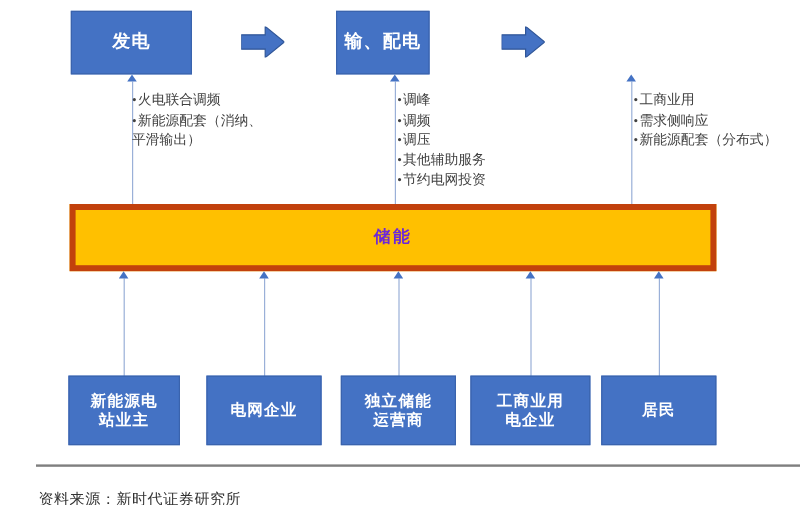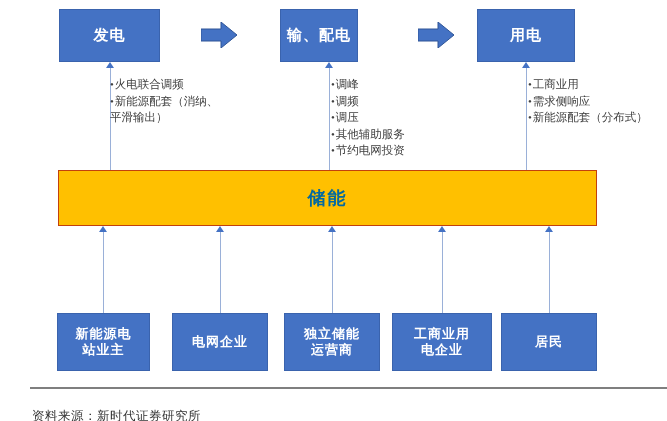--- a/index.html
+++ b/index.html
@@ -40,26 +40,26 @@
     font-size: 15px;
   }
   .bottom-box {
     font-size: 13px;
   }
 
   
   .storage-bar {
     position: absolute;
     background: #FFC000;
-    border: 1px solid #c2410c;
-    color: #0369a1;
+    border: 5px solid #c2410c;
+    color: #6d28d9;
     display: flex;
     align-items: center;
     justify-content: center;
-    font-size: 18px;
+    font-size: 14px;
     letter-spacing: 2px;
     font-weight: 600;
     box-sizing: border-box;
     font-family: "Liberation Serif", "DejaVu Serif", serif;
   }
 
   
   .flow-arrow {
     position: absolute;
     width: 36px;
@@ -117,21 +117,20 @@
 </style>
 </head>
 <body>
 
 <div id="canvas">
 
   <div class="blue-box top-box" style="left:37px; top:9px; width:101px; height:53px;">发电</div>
 
   <div class="blue-box top-box" style="left:258px; top:9px; width:78px; height:53px;">输、配电</div>
 
-  <div class="blue-box top-box" style="left:455px; top:9px; width:98px; height:53px;">用电</div>
 
   <div class="flow-arrow" style="left:179px; top:22px;">
     <svg width="36" height="26" viewBox="0 0 36 26" xmlns="http://www.w3.org/2000/svg">
       <polygon points="0,7 20,7 20,0 36,13 20,26 20,19 0,19" fill="#4472C4" stroke="#2f5597" stroke-width="1"></polygon>
     </svg>
   </div>
 
   <div class="flow-arrow" style="left:396px; top:22px;">
     <svg width="36" height="26" viewBox="0 0 36 26" xmlns="http://www.w3.org/2000/svg">
       <polygon points="0,7 20,7 20,0 36,13 20,26 20,19 0,19" fill="#4472C4" stroke="#2f5597" stroke-width="1"></polygon>

